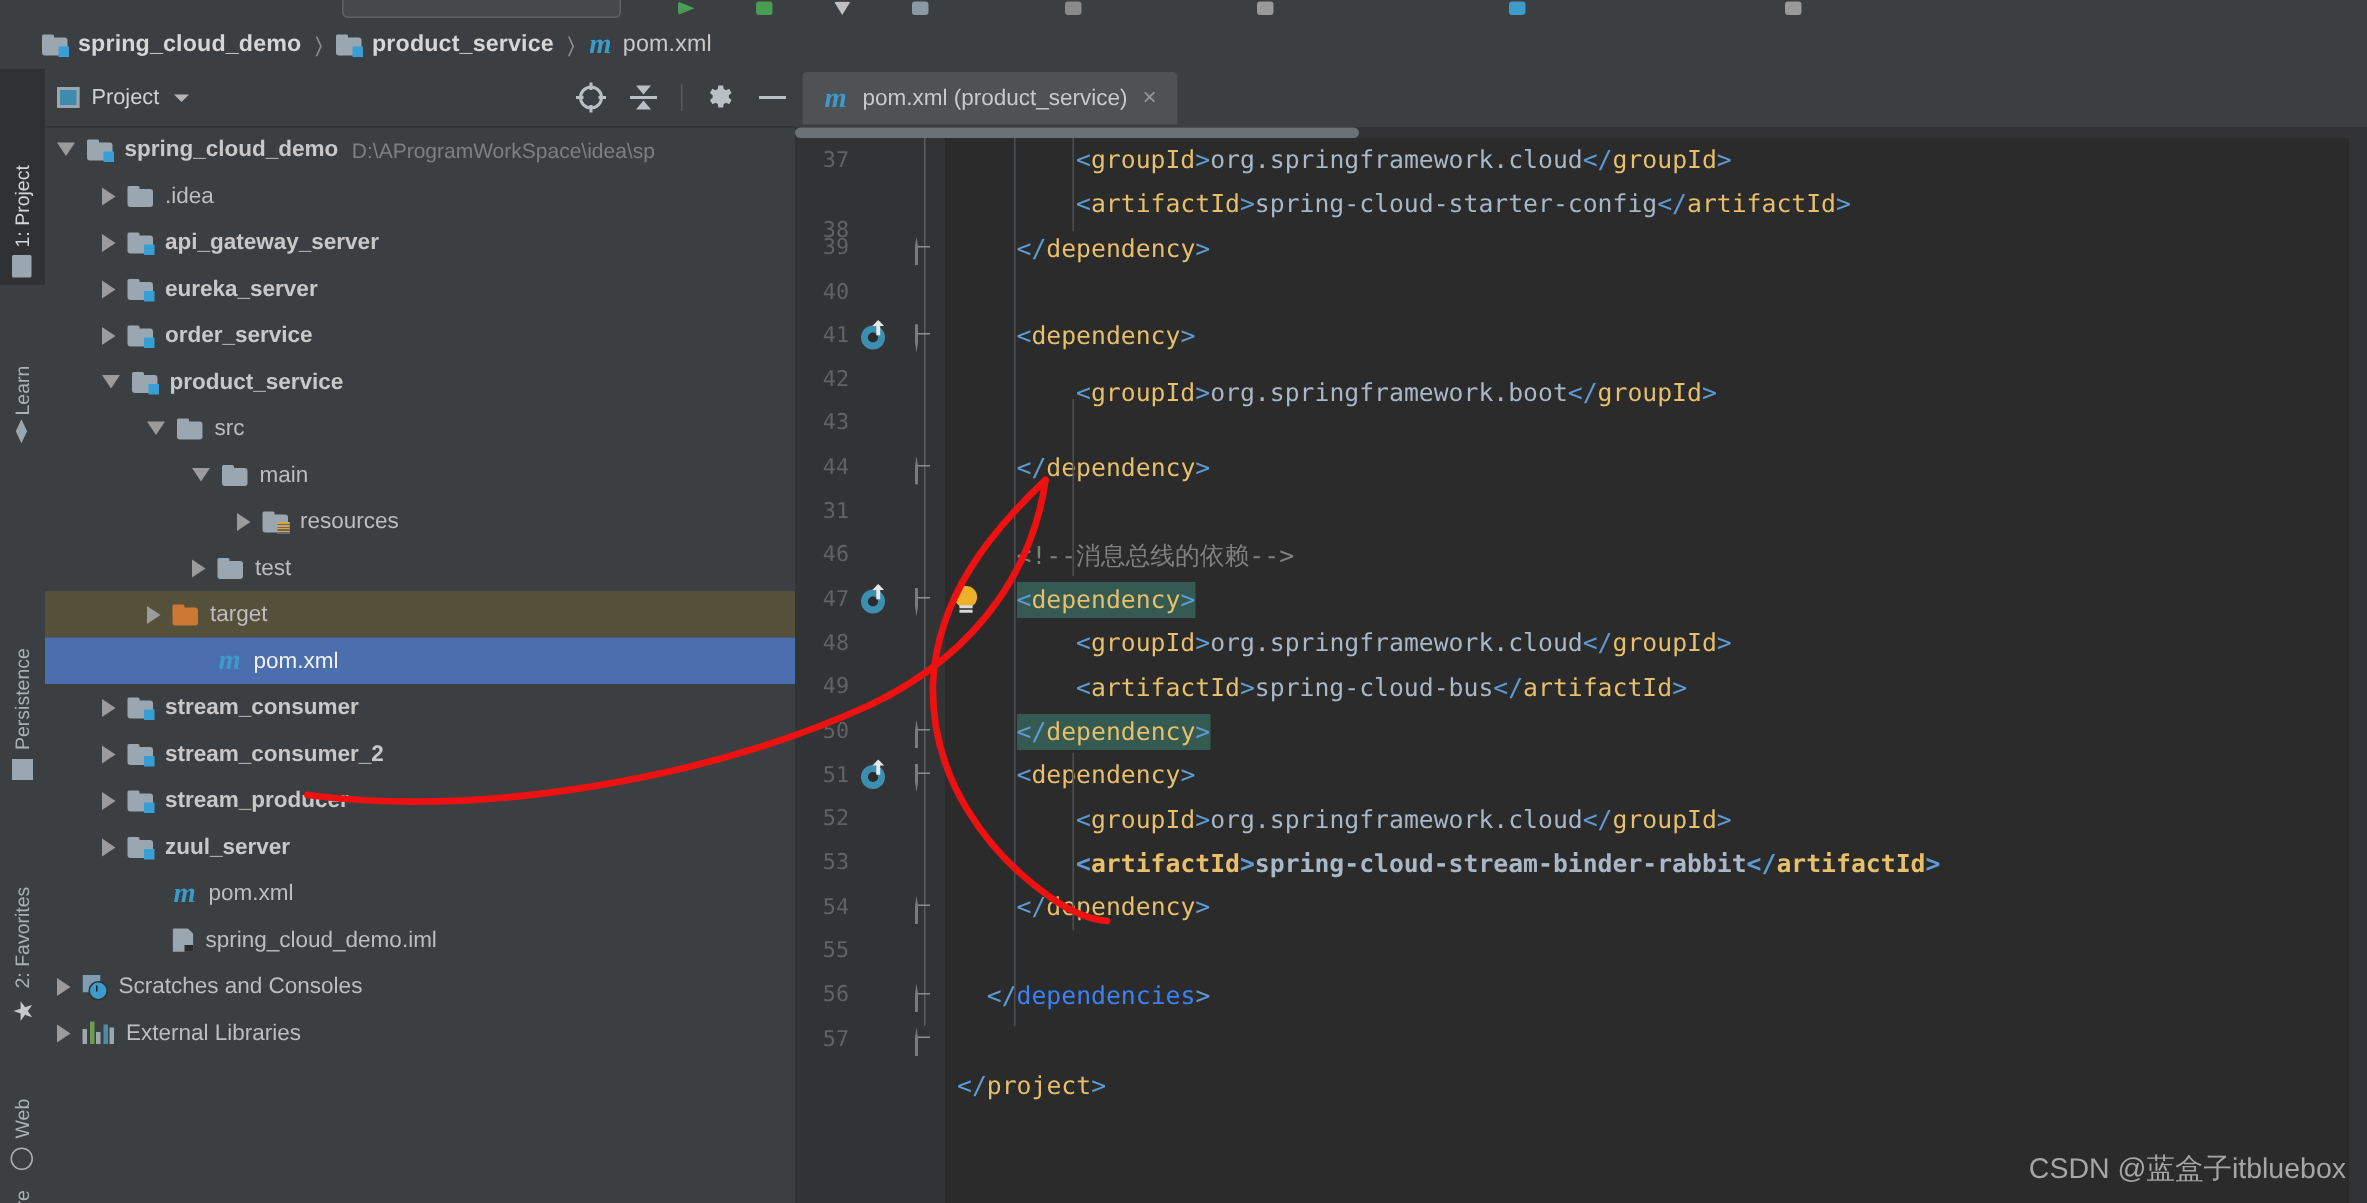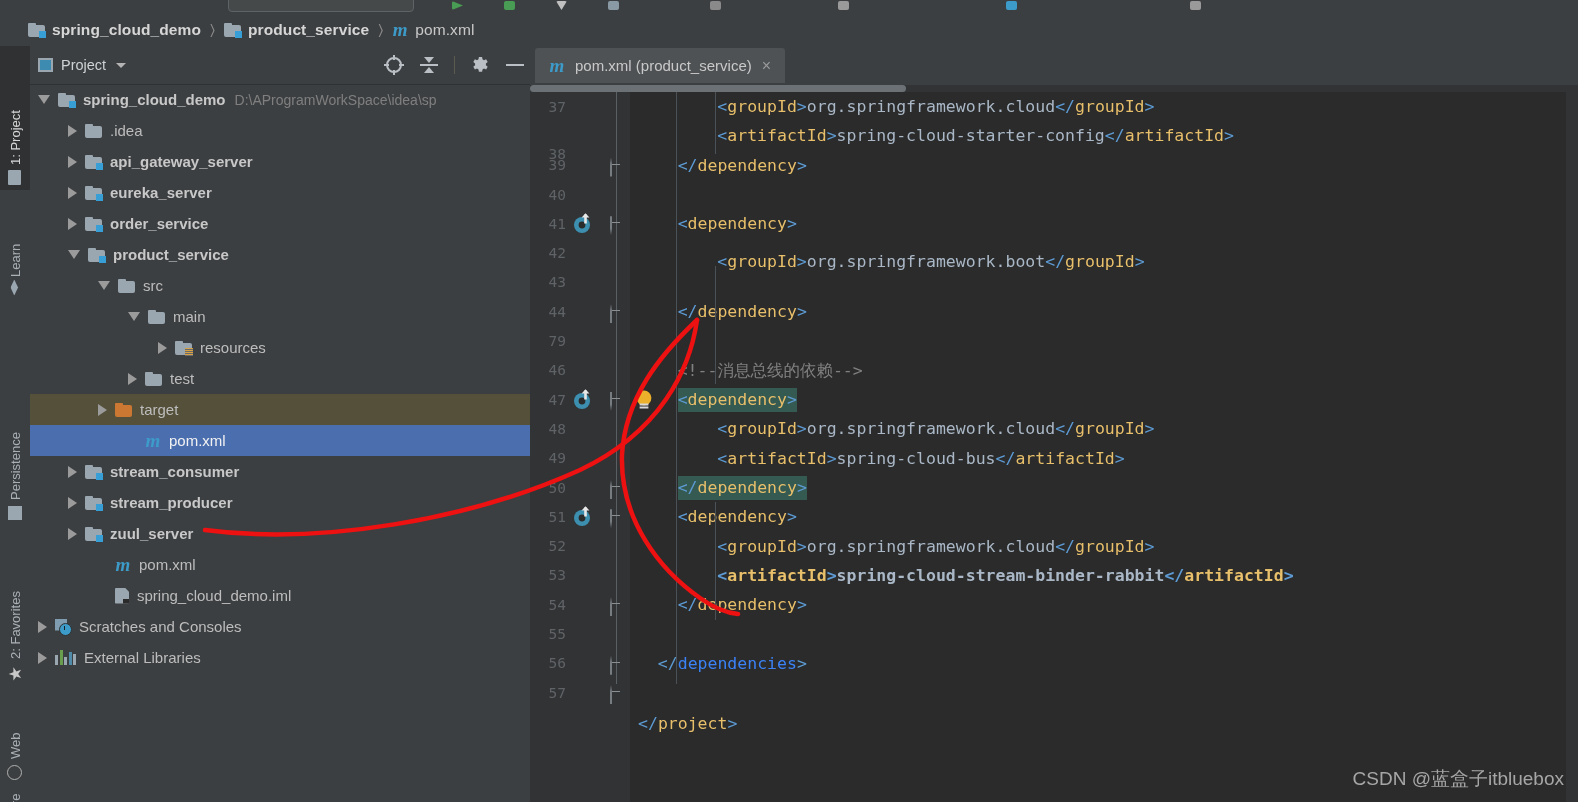--- a/index.html
+++ b/index.html
@@ -545,20 +545,32 @@
         <div class="trow">
           <span style="display: inline-block; flex: 0 0 auto; width: 38px;"></span>
           <span class="tw-arrow "></span>
           <span class="ic-slot">
             <span class="ic-folder">
               <span class="tab"></span>
               <span class="body"></span>
               <span class="badge"></span>
             </span>
           </span>
+          <span class="tlabel bold">stream_consumer_2</span>
+        </div>
+        <div class="trow">
+          <span style="display: inline-block; flex: 0 0 auto; width: 38px;"></span>
+          <span class="tw-arrow "></span>
+          <span class="ic-slot">
+            <span class="ic-folder">
+              <span class="tab"></span>
+              <span class="body"></span>
+              <span class="badge"></span>
+            </span>
+          </span>
           <span class="tlabel bold">stream_producer</span>
         </div>
         <div class="trow">
           <span style="display: inline-block; flex: 0 0 auto; width: 38px;"></span>
           <span class="tw-arrow "></span>
           <span class="ic-slot">
             <span class="ic-folder">
               <span class="tab"></span>
               <span class="body"></span>
               <span class="badge"></span>
@@ -653,21 +665,21 @@
             <span class="lnum">42</span>
           </div>
           <div class="line" style="top: 175.8px; text-decoration: underline;">
             <span class="lnum">43</span>
           </div>
           <span class="fold-mark end" style="top: 213.1px;"><span class="sh"></span><span class="bar"></span></span>
           <div class="line" style="top: 205.1px;">
             <span class="lnum">44</span>
           </div>
           <div class="line" style="top: 234.4px;">
-            <span class="lnum">79</span>
+            <span class="lnum">31</span>
           </div>
           <div class="line" style="top: 263.7px;">
             <span class="lnum">46</span>
           </div>
           <span class="fold-mark start" style="top: 301px;"><span class="sh"></span><span class="bar"></span></span>
           <div class="line" style="top: 293px;">
             <span class="lnum">47</span>
             <span class="gut-icon"><svg width="22" height="22" viewBox="0 0 22 22">
                 <circle cx="10" cy="12" r="8" fill="#3d8fb0"></circle>
                 <circle cx="10" cy="12" r="3.4" fill="#2b2b2b"></circle>

